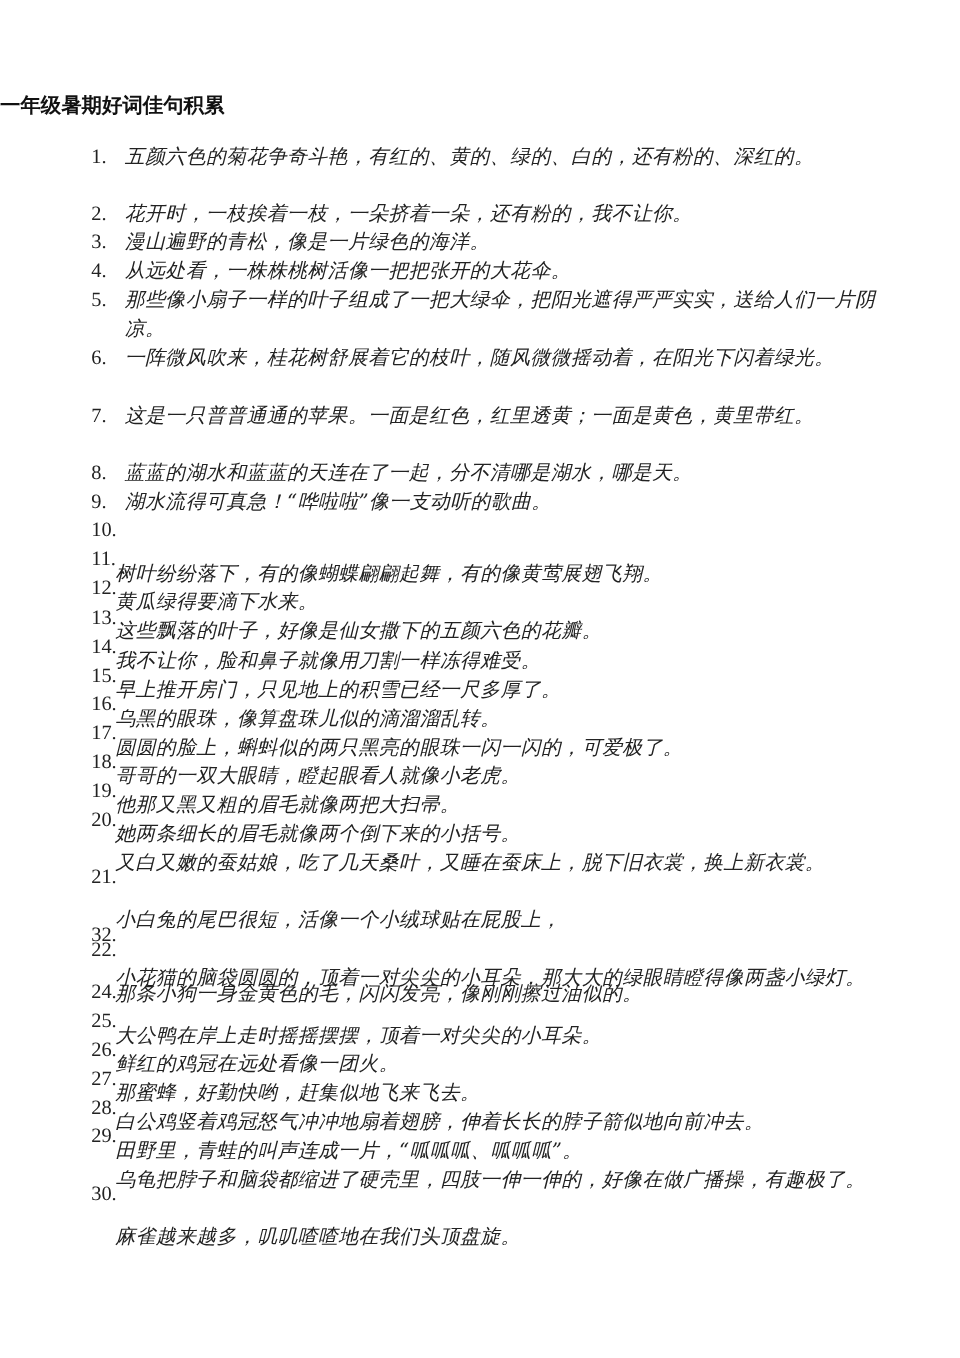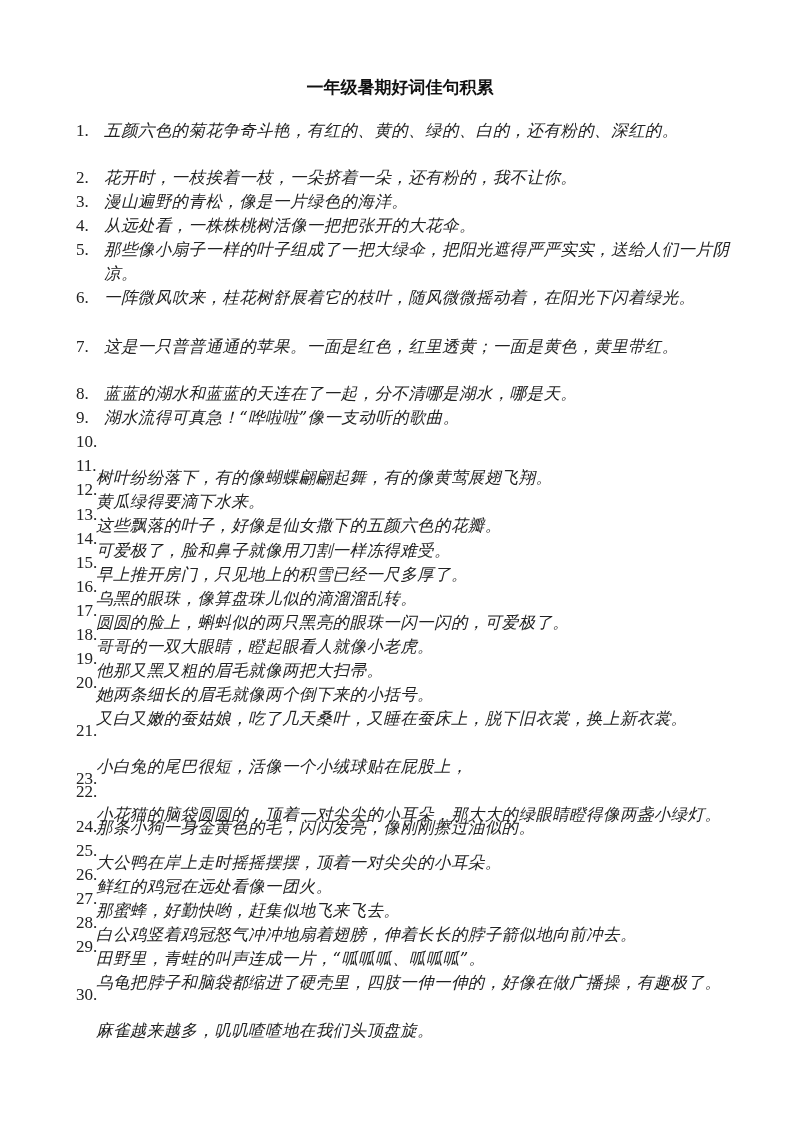--- a/index.html
+++ b/index.html
@@ -1,18 +1,18 @@
 <!DOCTYPE html>
 <html><head>
 <meta charset="utf-8">
 <style>
   html, body { margin:0; padding:0; background:#ffffff; }
   body { width:800px; height:1132px; position:relative; overflow:hidden;
          font-family:"DejaVu Serif","Liberation Serif",serif; color:#222; }
-  .title { position:absolute; left:0; width:800px; top:76px; text-align:center;
+  .title { position:absolute; left:0; width:800px; top:76px; text-align:left;
            font-family:"DejaVu Sans","Liberation Sans",sans-serif; font-weight:bold; font-size:17px; color:#111; }
   .list { position:absolute; left:76px; width:670px; top:0; }
   .item { position:absolute; left:0; width:660px; font-size:16.5px; line-height:24px; }
   .num { position:absolute; left:0; top:0; width:28px; font-family:"Liberation Serif",serif; font-size:17px; }
   .txt { display:block; padding-left:28px; text-indent:0; letter-spacing:0.4px;font-style:italic; }
   .item.two .num { width:20px; }
   .item.two .txt { padding-left:20px;margin-top:36px; }
 </style>
 </head>
 <body>
@@ -63,21 +63,21 @@
   <div class="item two" style="top:454px">
       <span class="num">11.</span>
       <span class="txt">黄瓜绿得要滴下水来。</span>
     </div>
   <div class="item two" style="top:478px">
       <span class="num">12.</span>
       <span class="txt">这些飘落的叶子，好像是仙女撒下的五颜六色的花瓣。</span>
     </div>
   <div class="item two" style="top:503px">
       <span class="num">13.</span>
-      <span class="txt">可爱极了，脸和鼻子就像用刀割一样冻得难受。</span>
+      <span class="txt">我不让你，脸和鼻子就像用刀割一样冻得难受。</span>
     </div>
   <div class="item two" style="top:527px">
       <span class="num">14.</span>
       <span class="txt">早上推开房门，只见地上的积雪已经一尺多厚了。</span>
     </div>
   <div class="item two" style="top:551px">
       <span class="num">15.</span>
       <span class="txt">乌黑的眼珠，像算盘珠儿似的滴溜溜乱转。</span>
     </div>
   <div class="item two" style="top:575px">
@@ -102,21 +102,21 @@
     </div>
   <div class="item two" style="top:719px">
       <span class="num">21.</span>
       <span class="txt">小白兔的尾巴很短，活像一个小绒球贴在屁股上，</span>
     </div>
   <div class="item two" style="top:780px">
       <span class="num">22.</span>
       <span class="txt">那条小狗一身金黄色的毛，闪闪发亮，像刚刚擦过油似的。</span>
     </div>
   <div class="item two" style="top:767px">
-      <span class="num">23.</span>
+      <span class="num">32.</span>
       <span class="txt">小花猫的脑袋圆圆的，顶着一对尖尖的小耳朵，那大大的绿眼睛瞪得像两盏小绿灯。</span>
     </div>
   <div class="item two" style="top:815px">
       <span class="num">24.</span>
       <span class="txt">大公鸭在岸上走时摇摇摆摆，顶着一对尖尖的小耳朵。</span>
     </div>
   <div class="item two" style="top:839px">
       <span class="num">25.</span>
       <span class="txt">鲜红的鸡冠在远处看像一团火。</span>
     </div>

